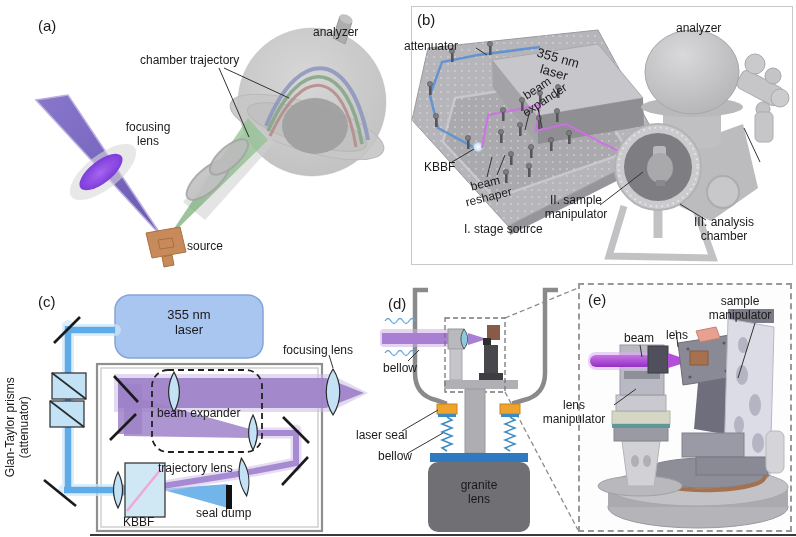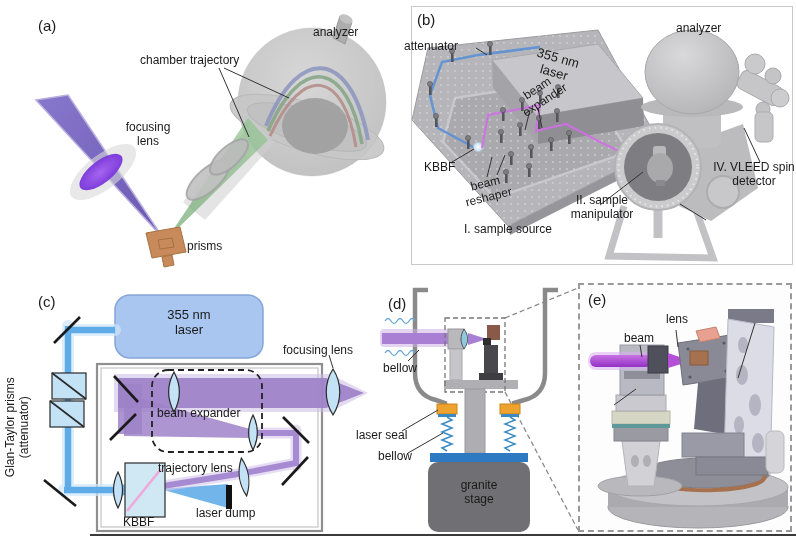--- a/index.html
+++ b/index.html
@@ -409,42 +409,44 @@
 
   <div class="tag" style="left:38px;top:17px">(a)</div>
   <div class="tag" style="left:417px;top:11px">(b)</div>
   <div class="tag" style="left:38px;top:293px">(c)</div>
   <div class="tag" style="left:388px;top:295px">(d)</div>
   <div class="tag" style="left:588px;top:291px">(e)</div>
 
   <div class="lbl" style="left:313px;top:25px">analyzer</div>
   <div class="lbl" style="left:140px;top:53px">chamber trajectory</div>
   <div class="lbl ctr" style="left:118px;top:120px;width:60px">focusing lens</div>
-  <div class="lbl" style="left:187px;top:239px">prisms</div>
+  <div class="lbl" style="left:187px;top:239px">source</div>
 
   <div class="lbl" style="left:404px;top:39px">attenuator</div>
   <div class="lbl ctr rot" style="left:524px;top:50px;width:64px;font-size:13px;transform:rotate(16deg)">355 nm laser</div>
   <div class="lbl ctr rot" style="left:508px;top:80px;width:66px;transform:rotate(-33deg)">beam expander</div>
   <div class="lbl" style="left:424px;top:160px">KBBF</div>
   <div class="lbl ctr rot" style="left:454px;top:176px;width:66px;transform:rotate(-14deg)">beam reshaper</div>
-  <div class="lbl" style="left:464px;top:222px">I. sample source</div>
+  <div class="lbl" style="left:464px;top:222px">I. stage source</div>
   <div class="lbl" style="left:676px;top:21px">analyzer</div>
-  <div class="lbl ctr" style="left:712px;top:160px;width:84px">IV. VLEED spin detector</div>
-  <div class="lbl ctr" style="left:560px;top:193px;width:84px">II. sample manipulator</div>
+  <div class="lbl ctr" style="left:534px;top:193px;width:84px">II. sample manipulator</div>
+  <div class="lbl ctr" style="left:682px;top:215px;width:84px">III. analysis chamber</div>
 
   <div class="lbl ctr" style="left:157px;top:307px;width:64px;font-size:13px">355 nm laser</div>
   <div class="lbl ctr rot" style="left:-38px;top:413px;width:110px;transform:rotate(-90deg)">Glan-Taylor prisms (attenuator)</div>
   <div class="lbl" style="left:157px;top:406px">beam expander</div>
   <div class="lbl" style="left:283px;top:343px">focusing lens</div>
   <div class="lbl" style="left:158px;top:461px">trajectory lens</div>
-  <div class="lbl" style="left:196px;top:506px">laser dump</div>
+  <div class="lbl" style="left:196px;top:506px">seal dump</div>
   <div class="lbl" style="left:123px;top:515px">KBBF</div>
 
   <div class="lbl" style="left:383px;top:361px">bellow</div>
   <div class="lbl" style="left:356px;top:428px">laser seal</div>
   <div class="lbl" style="left:378px;top:449px">bellow</div>
-  <div class="lbl ctr" style="left:449px;top:478px;width:60px">granite stage</div>
+  <div class="lbl ctr" style="left:449px;top:478px;width:60px">granite lens</div>
 
   <div class="lbl" style="left:624px;top:331px">beam</div>
-  <div class="lbl" style="left:666px;top:312px">lens</div>
+  <div class="lbl" style="left:666px;top:328px">lens</div>
+  <div class="lbl ctr" style="left:700px;top:294px;width:80px">sample manipulator</div>
+  <div class="lbl ctr" style="left:534px;top:398px;width:80px">lens manipulator</div>
 
   <div class="bottom-rule"></div>
 </div>
 
 </body></html>

